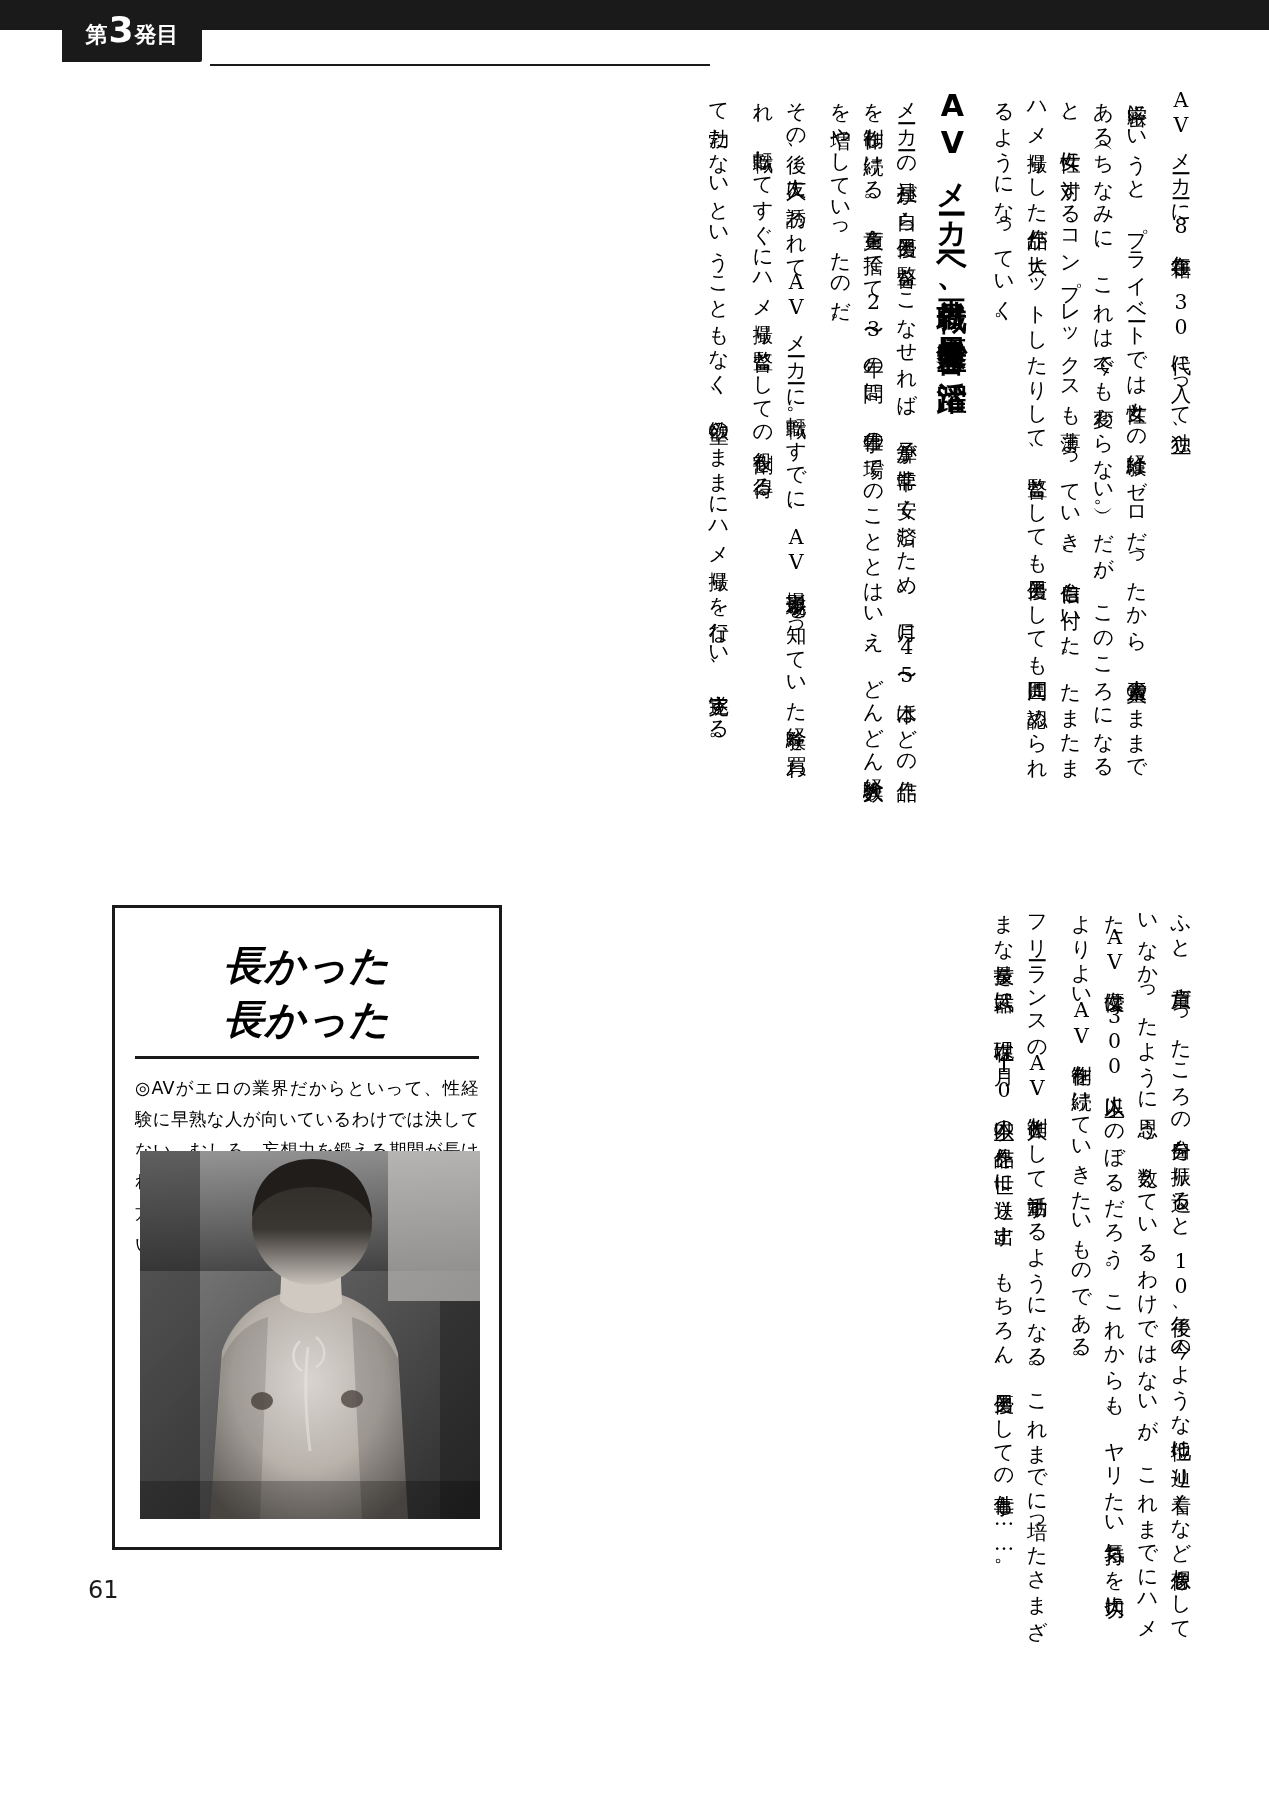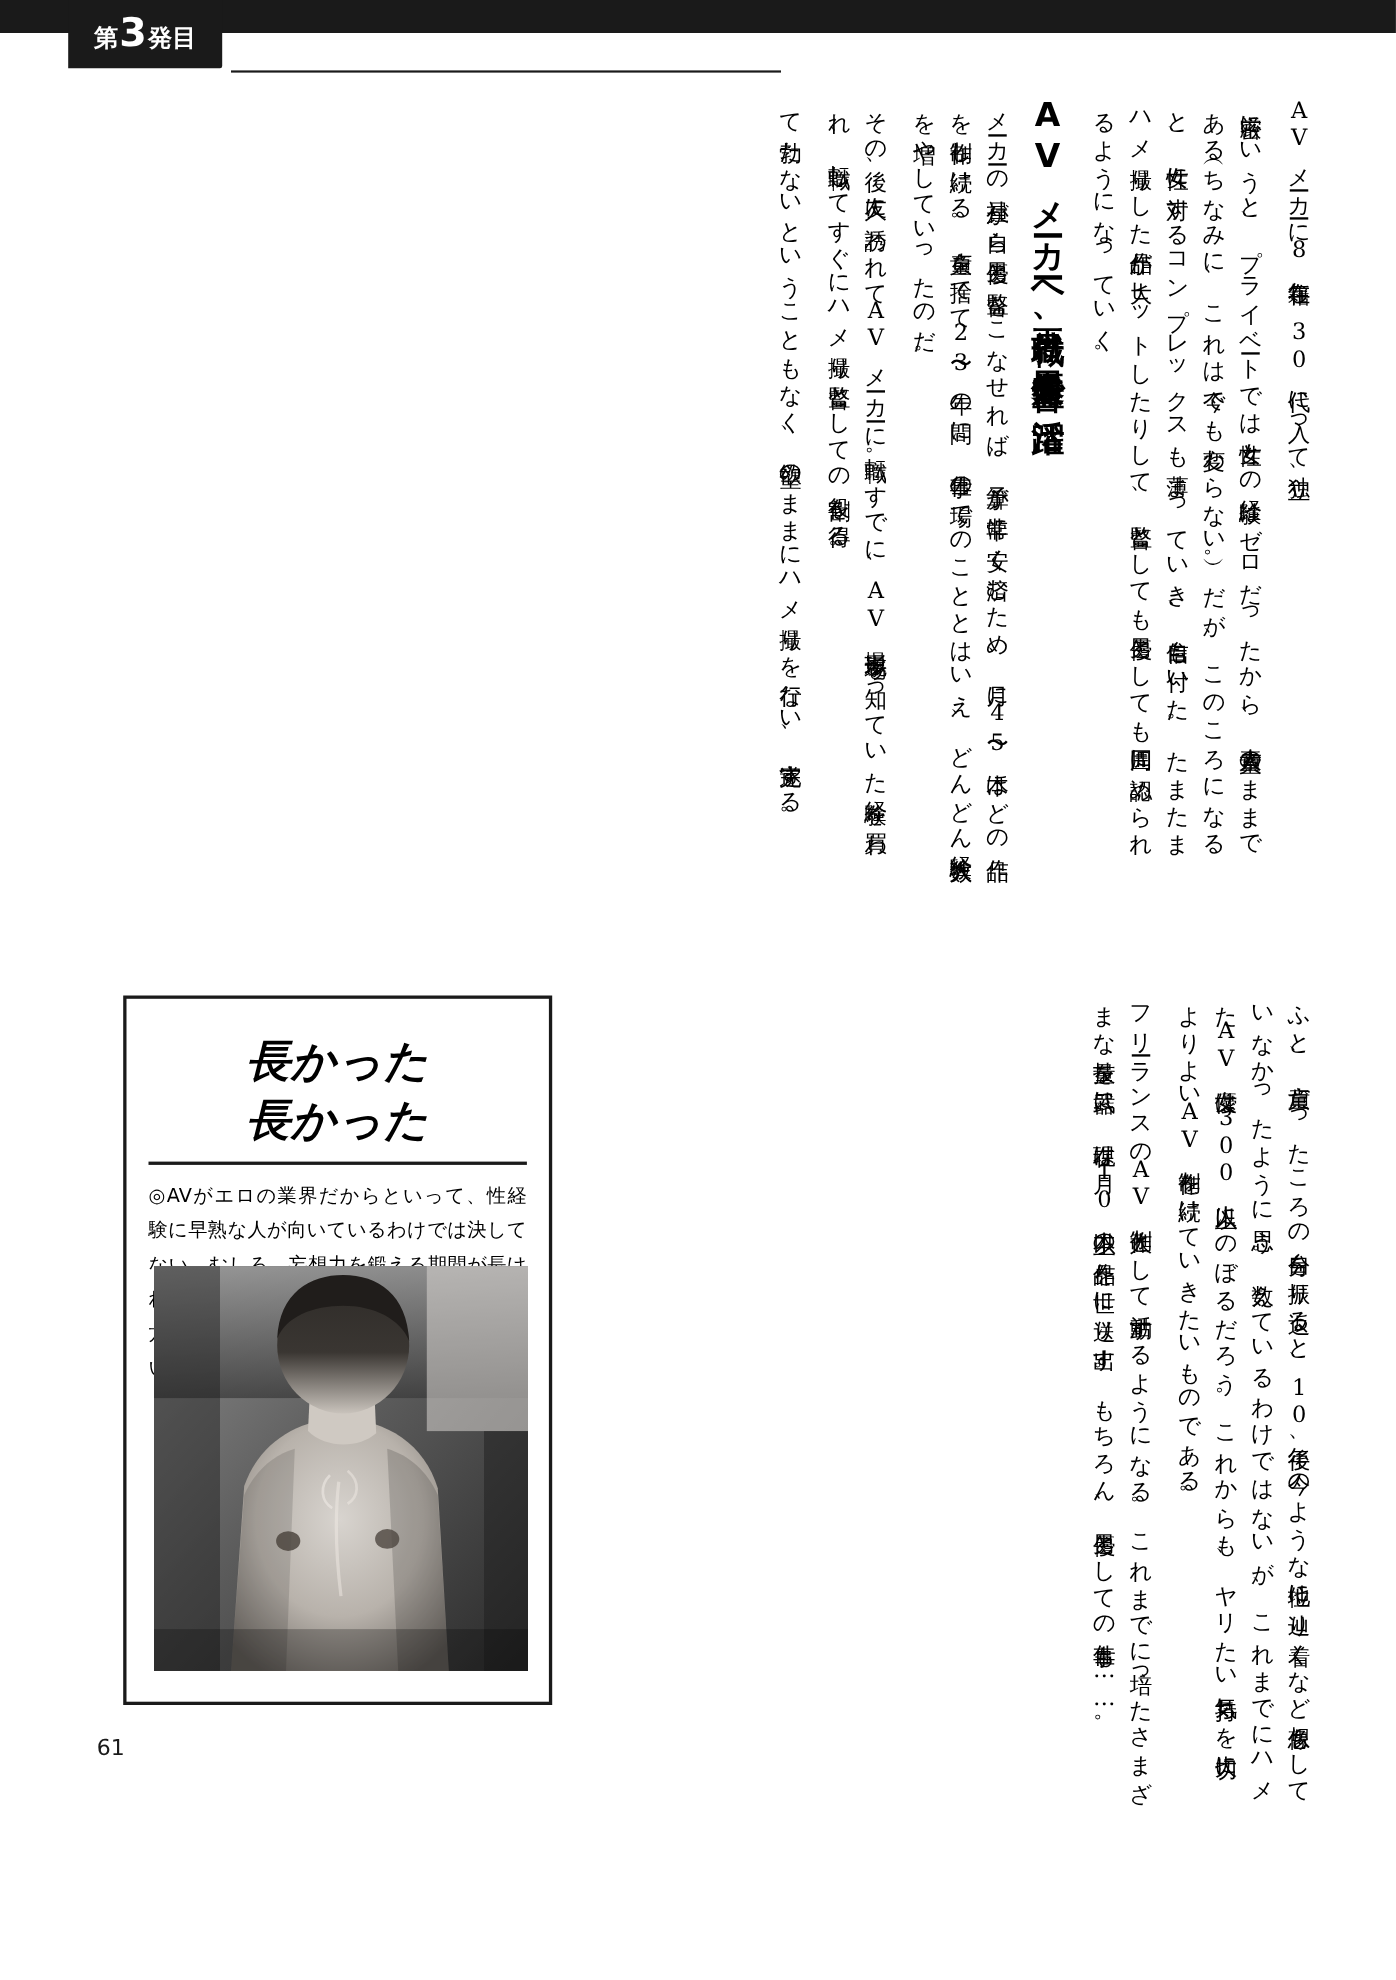--- a/index.html
+++ b/index.html
@@ -172,21 +172,21 @@
     background: #2b2b2b;
   }
   .photo svg { display: block; }
 
   
   .page-num {
     position: absolute;
     left: 88px;
     top: 1576px;
     font-family: "DejaVu Sans", "Liberation Sans", sans-serif;
-    font-size: 20px;
+    font-size: 24px;
     color: #1a1a1a;
   }
 </style>
 </head>
 <body>
 
 <div class="header">
   <div class="header-black"></div>
   <div class="header-tab">
     <span class="tab-inner">

